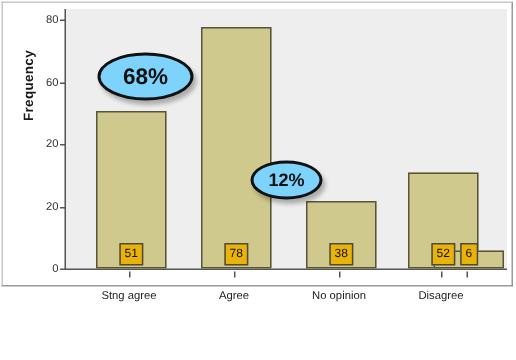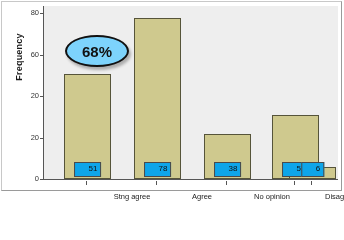--- a/index.html
+++ b/index.html
@@ -102,47 +102,46 @@
     width: 100%;
     background: #cfc98e;
     border: 1px solid #56543a;
     box-sizing: border-box;
   }
   .bar-value {
     position: absolute;
     bottom: 2px;
     left: 50%;
     transform: translateX(-50%);
-    background: #0ea5e9;
+    background: #eab308;
     border: 1px solid #4a4a4a;
     font-size: 8px;
     color: #111111;
     line-height: 1;
-    padding: 2px 3px 3px 14px;
+    padding: 2px 3px 3px 3px;
     z-index: 4;
     white-space: nowrap;
   }
 
   
   .x-tick-mark {
     position: absolute;
     top: 181px;
     width: 1px;
     height: 4px;
     background: #555555;
   }
   .x-label {
     position: absolute;
     top: 192px;
     font-size: 7.5px;
     color: #222222;
     text-align: right;
     white-space: nowrap;
     transform: translateX(-50%);
-    margin-left: 46px;
   }
 
   
   .callout {
     position: absolute;
     background: #7dd3fc;
     border: 2px solid #111111;
     border-radius: 50%;
     display: flex;
     align-items: center;
@@ -227,14 +226,15 @@
   <div class="x-tick-mark" style="left:226px"></div>
   <div class="x-tick-mark" style="left:294px"></div>
   <div class="x-tick-mark" style="left:311px"></div>
 
   <div class="x-label" style="left:86px">Stng agree</div>
   <div class="x-label" style="left:156px">Agree</div>
   <div class="x-label" style="left:226px">No opinion</div>
   <div class="x-label" style="left:294px">Disagree</div>
 
   <div class="callout" id="callout-68">68%</div>
+  <div class="callout" id="callout-12">12%</div>
 
 </div>
 
 </body></html>

